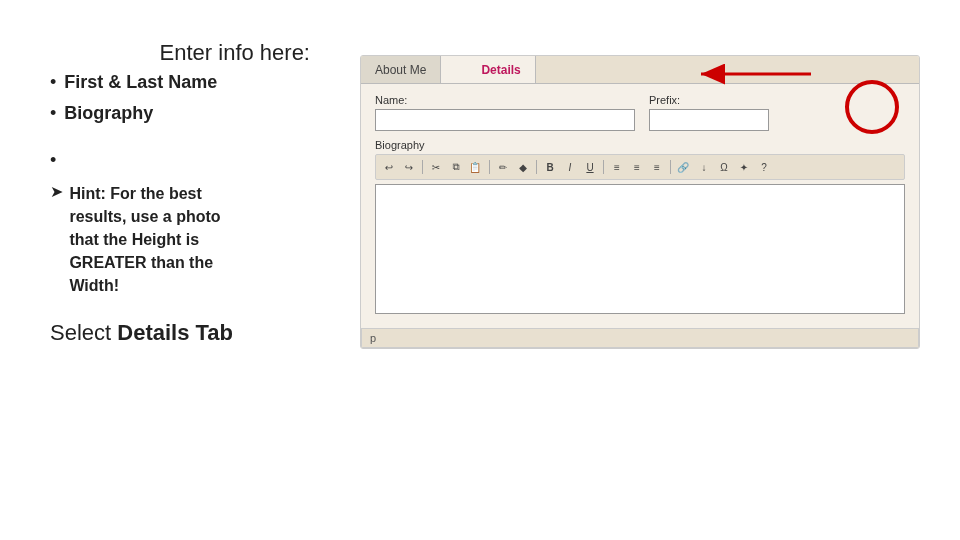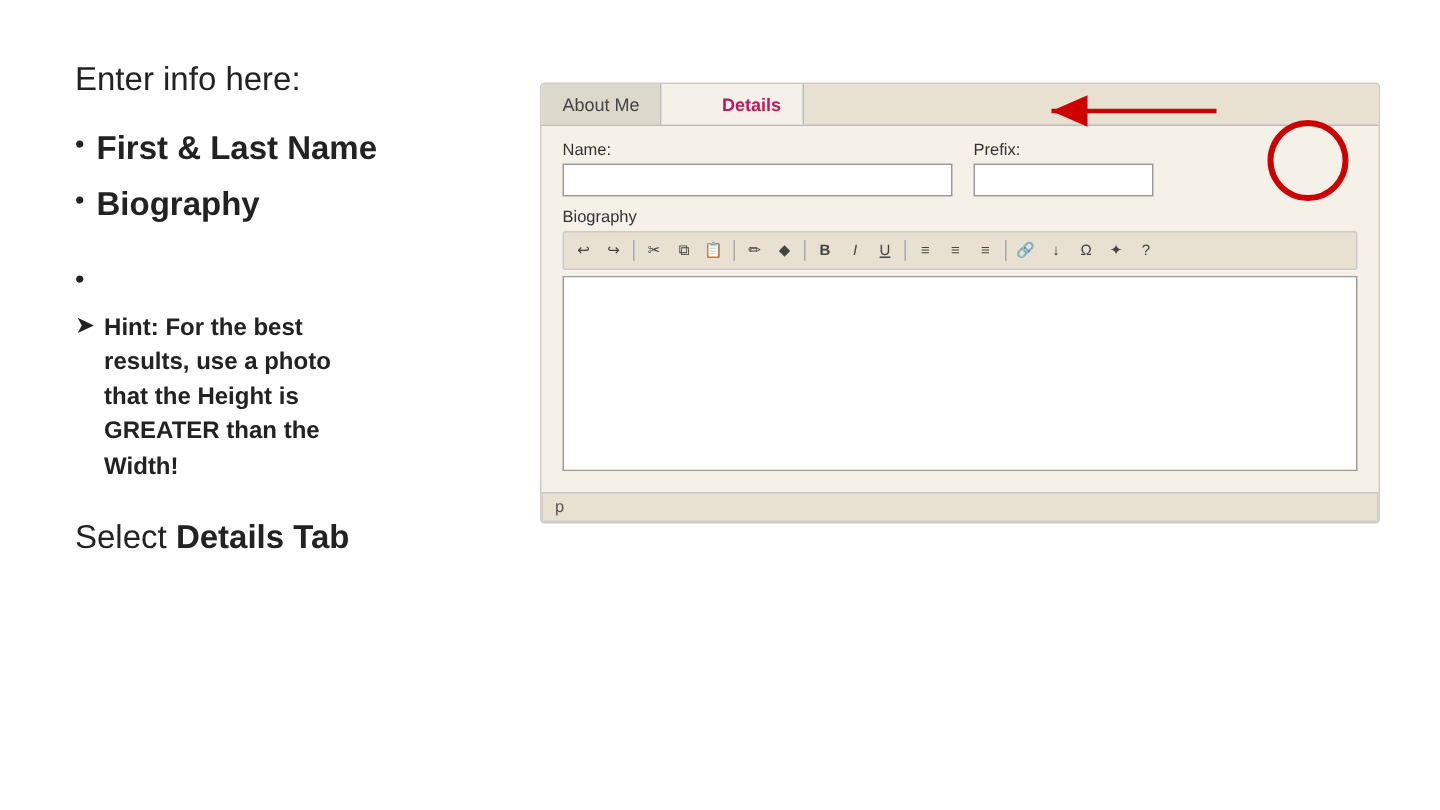--- a/index.html
+++ b/index.html
@@ -27,38 +27,39 @@
       padding: 40px 30px 30px 50px;
       display: flex;
       flex-direction: column;
       gap: 0;
     }
 
     .enter-info {
       font-size: 22px;
       font-weight: normal;
       color: #222;
-      margin-bottom: 18px;
+      margin-bottom: 4px;
+      text-align: right;
     }
 
     .bullet-item {
       display: flex;
       align-items: flex-start;
       margin-bottom: 6px;
     }
 
     .bullet-dot {
       font-size: 18px;
       color: #222;
       margin-right: 8px;
       line-height: 1.4;
     }
 
     .bullet-text {
-      font-size: 22px;
+      font-size: 18px;
       font-weight: bold;
       color: #222;
       line-height: 1.4;
     }
 
     .hint-arrow {
       font-size: 16px;
       color: #222;
       margin-right: 6px;
     }

